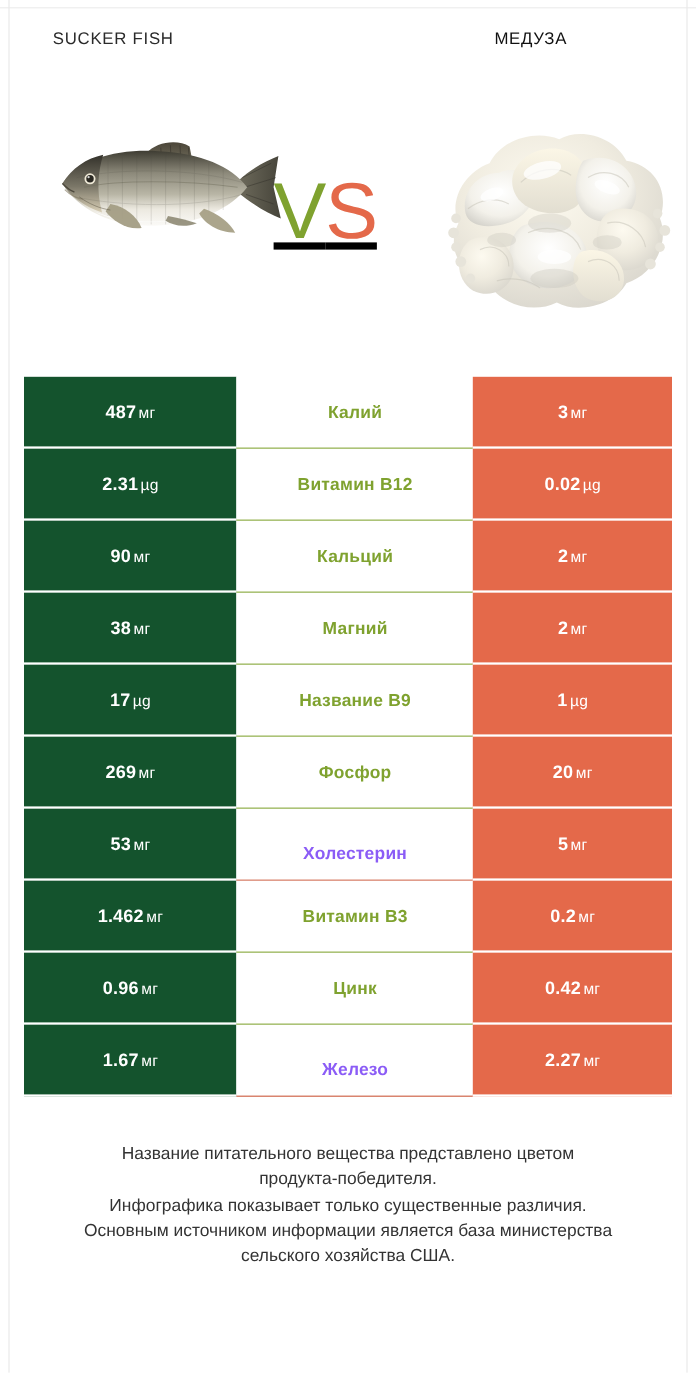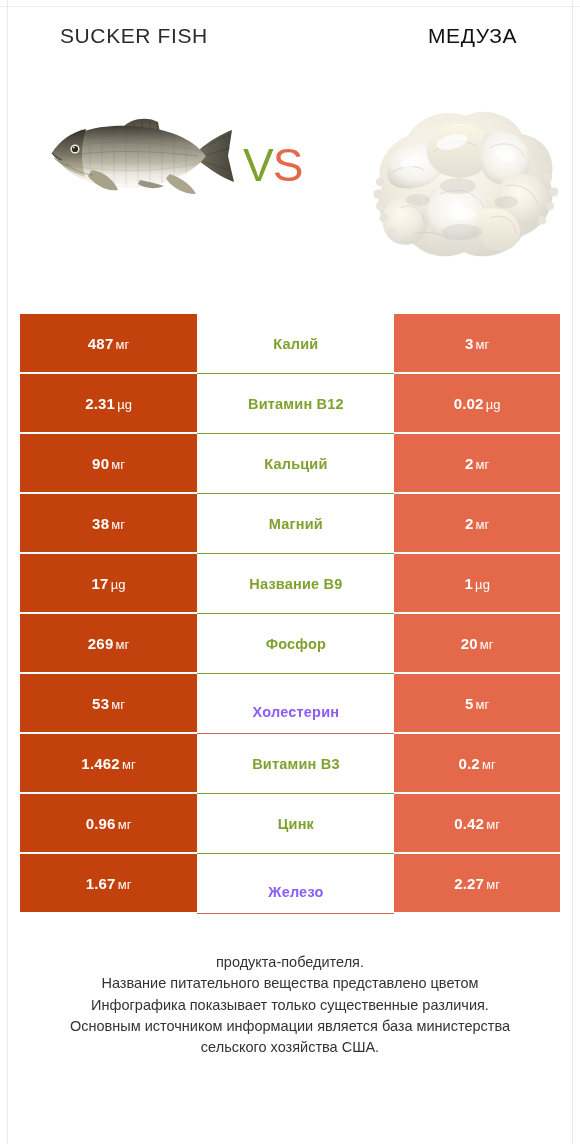--- a/index.html
+++ b/index.html
@@ -34,26 +34,25 @@
   
   .header {
     position: absolute;
     left: 0; right: 0; top: 0;
     height: 290px;
   }
 
   .title {
     position: absolute;
     top: 24px;
-    font-size: 21px;
+    font-size: 14px;
     font-weight: 300;
     letter-spacing: 0.6px;
     color: #1a1a1a;
     white-space: nowrap;
-    margin-left: 16px;
   }
   .title-left  { left: 44px;  text-transform: uppercase; color: #2b2b2b; font-weight: 300; }
   .title-right { left: 412px; text-transform: uppercase; color: #111111; font-weight: 400; }
 
   
   .product-img {
     position: absolute;
     top: 82px;
   }
   .img-left  { left: 22px;  width: 222px; height: 180px; }
@@ -61,27 +60,28 @@
 
   
   .fish-wrap { position: absolute; left: 8px; top: 14px; }
 
   
   .jelly-wrap { position: absolute; left: 0; top: 0; }
 
   
   .vs {
     position: absolute;
-    left: 243px;
+    left: 228px;
     top: 142px;
-    font-size: 46px;
+    font-size: 66px;
     font-weight: 400;
     letter-spacing: -1px;
     line-height: 1;
     white-space: nowrap;
+    text-decoration: underline;
   }
   .vs .v { color: #7fa22f; }
   .vs .s { color: #e4694a; }
 
   
   .table {
     position: absolute;
     left: 20px;
     top: 314px;
     width: 540px;
@@ -95,21 +95,21 @@
 
   .cell {
     display: flex;
     align-items: center;
     justify-content: center;
     text-align: center;
   }
 
   .cell-left {
     width: 180px;
-    background: #c2410c;
+    background: #14532d;
     color: #ffffff;
     border-bottom: 2px solid #ffffff;
   }
   .cell-mid {
     width: 200px;
     background: #ffffff;
     border-bottom: 1px solid #7fa22f;
   }
   .cell-right {
     width: 168px;
@@ -438,18 +438,18 @@
       <div class="cell cell-mid">
         <span class="nutrient">Железо</span>
       </div>
       <div class="cell cell-right">
         <span class="val">2.27<span class="unit">мг</span></span>
       </div>
     </div>
   </div>
 
 <div class="footer" id="footer-root">
+    <div>Название питательного вещества представлено цветом</div>
     <div>продукта-победителя.</div>
-    <div>Название питательного вещества представлено цветом</div>
     <div>Инфографика показывает только существенные различия.</div>
     <div>Основным источником информации является база министерства</div>
     <div>сельского хозяйства США.</div>
   </div>
 
 </body></html>

